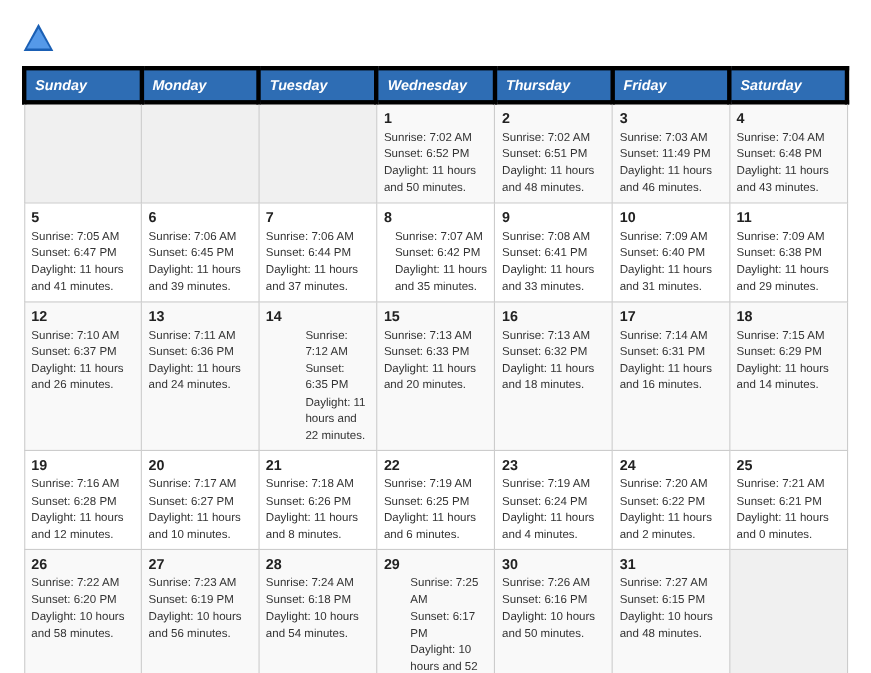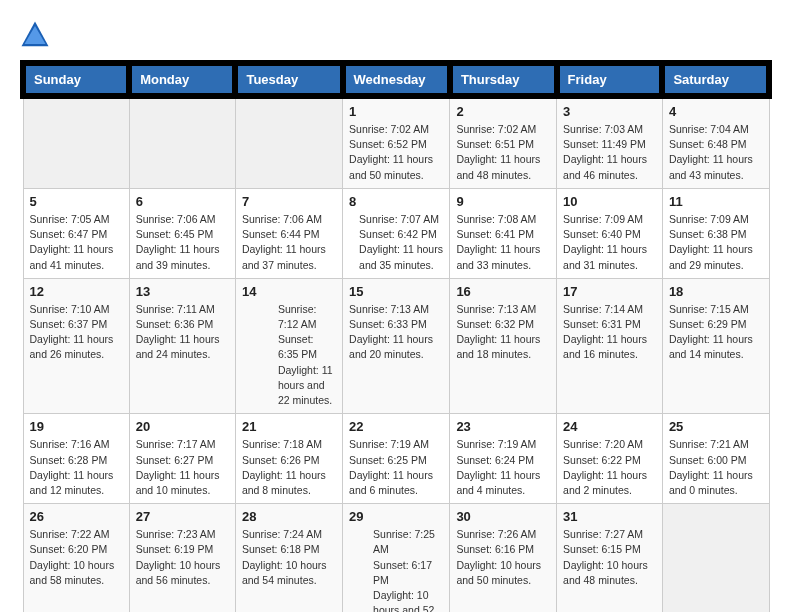--- a/index.html
+++ b/index.html
@@ -50,21 +50,22 @@
       width: 100%;
       border-collapse: collapse;
       border: 1px solid #ccc;
     }
     .calendar th {
       background-color: #2e6db4;
       color: #fff;
       text-align: left;
       padding: 6px 8px;
       font-size: 13px;
-      border: 6px solid #000000;
+      border: 4px solid #000000;
+      font-style: italic;
     }
     .calendar td {
       border: 1px solid #ccc;
       vertical-align: top;
       padding: 5px 6px;
       width: 108px;
       min-height: 80px;
       font-size: 11px;
       color: #333;
       background: #fff;
@@ -273,21 +274,21 @@
         </td>
         <td>
           <div class="day-number">24</div>
           <div class="day-info" style="white-space: pre-line;">Sunrise: 7:20 AM
 Sunset: 6:22 PM
 Daylight: 11 hours and 2 minutes.</div>
         </td>
         <td>
           <div class="day-number">25</div>
           <div class="day-info" style="white-space: pre-line;">Sunrise: 7:21 AM
-Sunset: 6:00 PM
+Sunset: 6:21 PM
 Daylight: 11 hours and 0 minutes.</div>
         </td>
       </tr>
       <tr>
         <td>
           <div class="day-number">26</div>
           <div class="day-info" style="white-space: pre-line;">Sunrise: 7:22 AM
 Sunset: 6:20 PM
 Daylight: 10 hours and 58 minutes.</div>
         </td>

